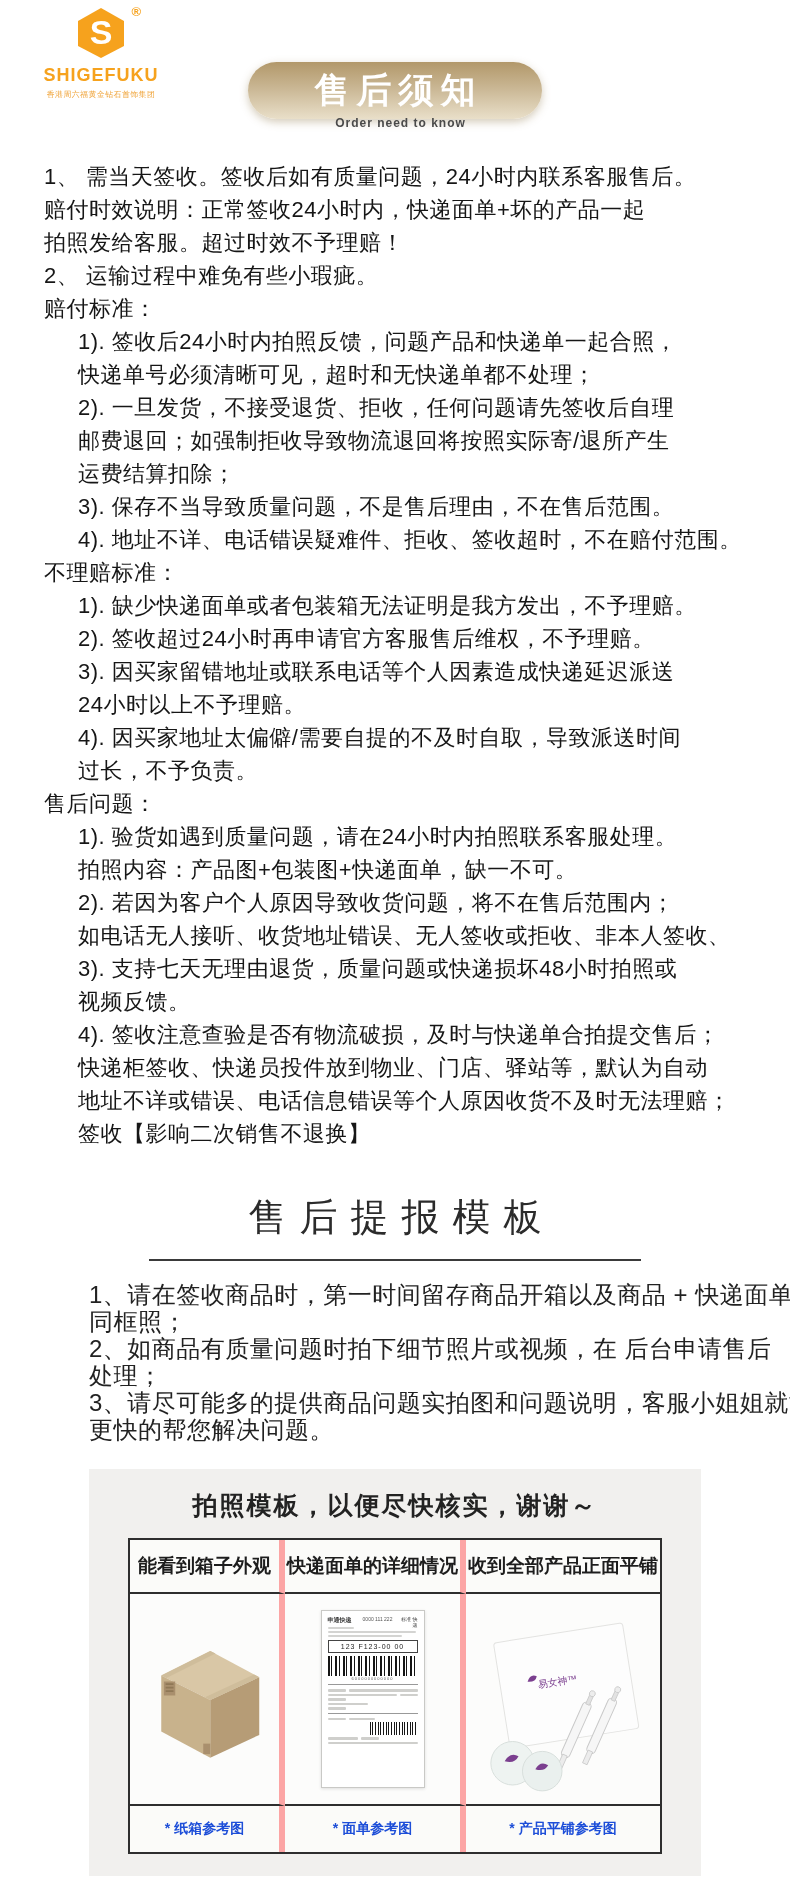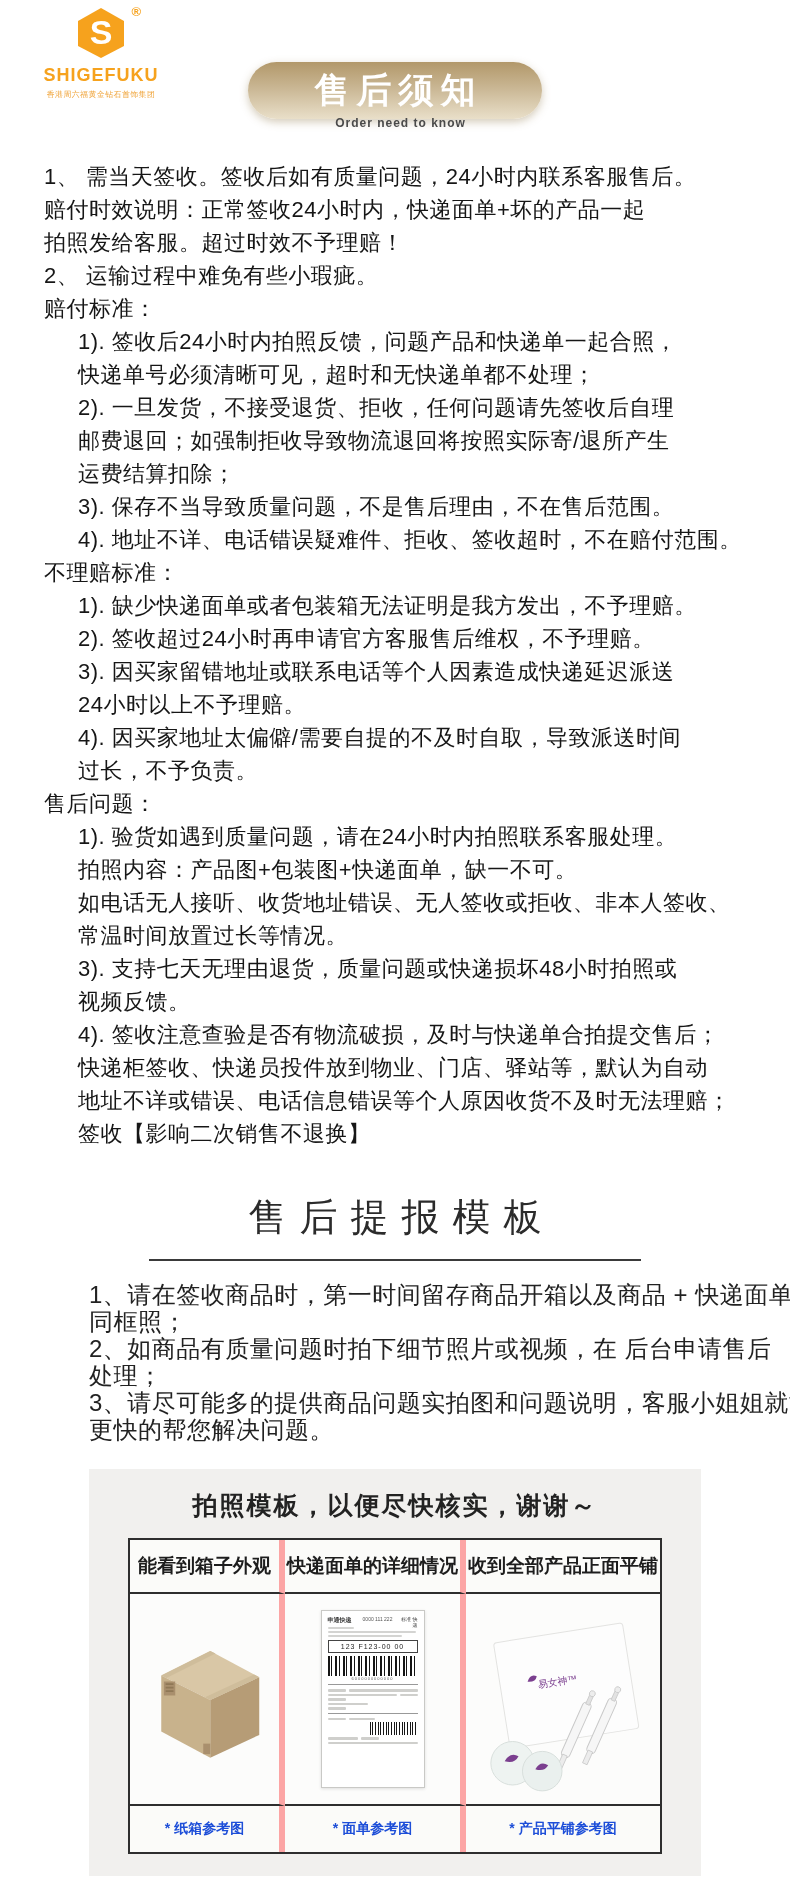--- a/index.html
+++ b/index.html
@@ -109,22 +109,22 @@
       <div class="nline">不理赔标准：</div>
       <div class="nline ind">1). 缺少快递面单或者包装箱无法证明是我方发出，不予理赔。</div>
       <div class="nline ind">2). 签收超过24小时再申请官方客服售后维权，不予理赔。</div>
       <div class="nline ind">3). 因买家留错地址或联系电话等个人因素造成快递延迟派送</div>
       <div class="nline ind">24小时以上不予理赔。</div>
       <div class="nline ind">4). 因买家地址太偏僻/需要自提的不及时自取，导致派送时间</div>
       <div class="nline ind">过长，不予负责。</div>
       <div class="nline">售后问题：</div>
       <div class="nline ind">1). 验货如遇到质量问题，请在24小时内拍照联系客服处理。</div>
       <div class="nline ind">拍照内容：产品图+包装图+快递面单，缺一不可。</div>
+      <div class="nline ind">2). 若因为客户个人原因导致收货问题，将不在售后范围内；</div>
       <div class="nline ind">如电话无人接听、收货地址错误、无人签收或拒收、非本人签收、</div>
-      <div class="nline ind">常温时间放置过长等情况。</div>
       <div class="nline ind">3). 支持七天无理由退货，质量问题或快递损坏48小时拍照或</div>
       <div class="nline ind">视频反馈。</div>
       <div class="nline ind">4). 签收注意查验是否有物流破损，及时与快递单合拍提交售后；</div>
       <div class="nline ind">快递柜签收、快递员投件放到物业、门店、驿站等，默认为自动</div>
       <div class="nline ind">地址不详或错误、电话信息错误等个人原因收货不及时无法理赔；</div>
       <div class="nline ind">签收【影响二次销售不退换】</div>
     </div>
 
   <div class="tpl-title">售后提报模板</div>
   <hr class="tpl-hr">

